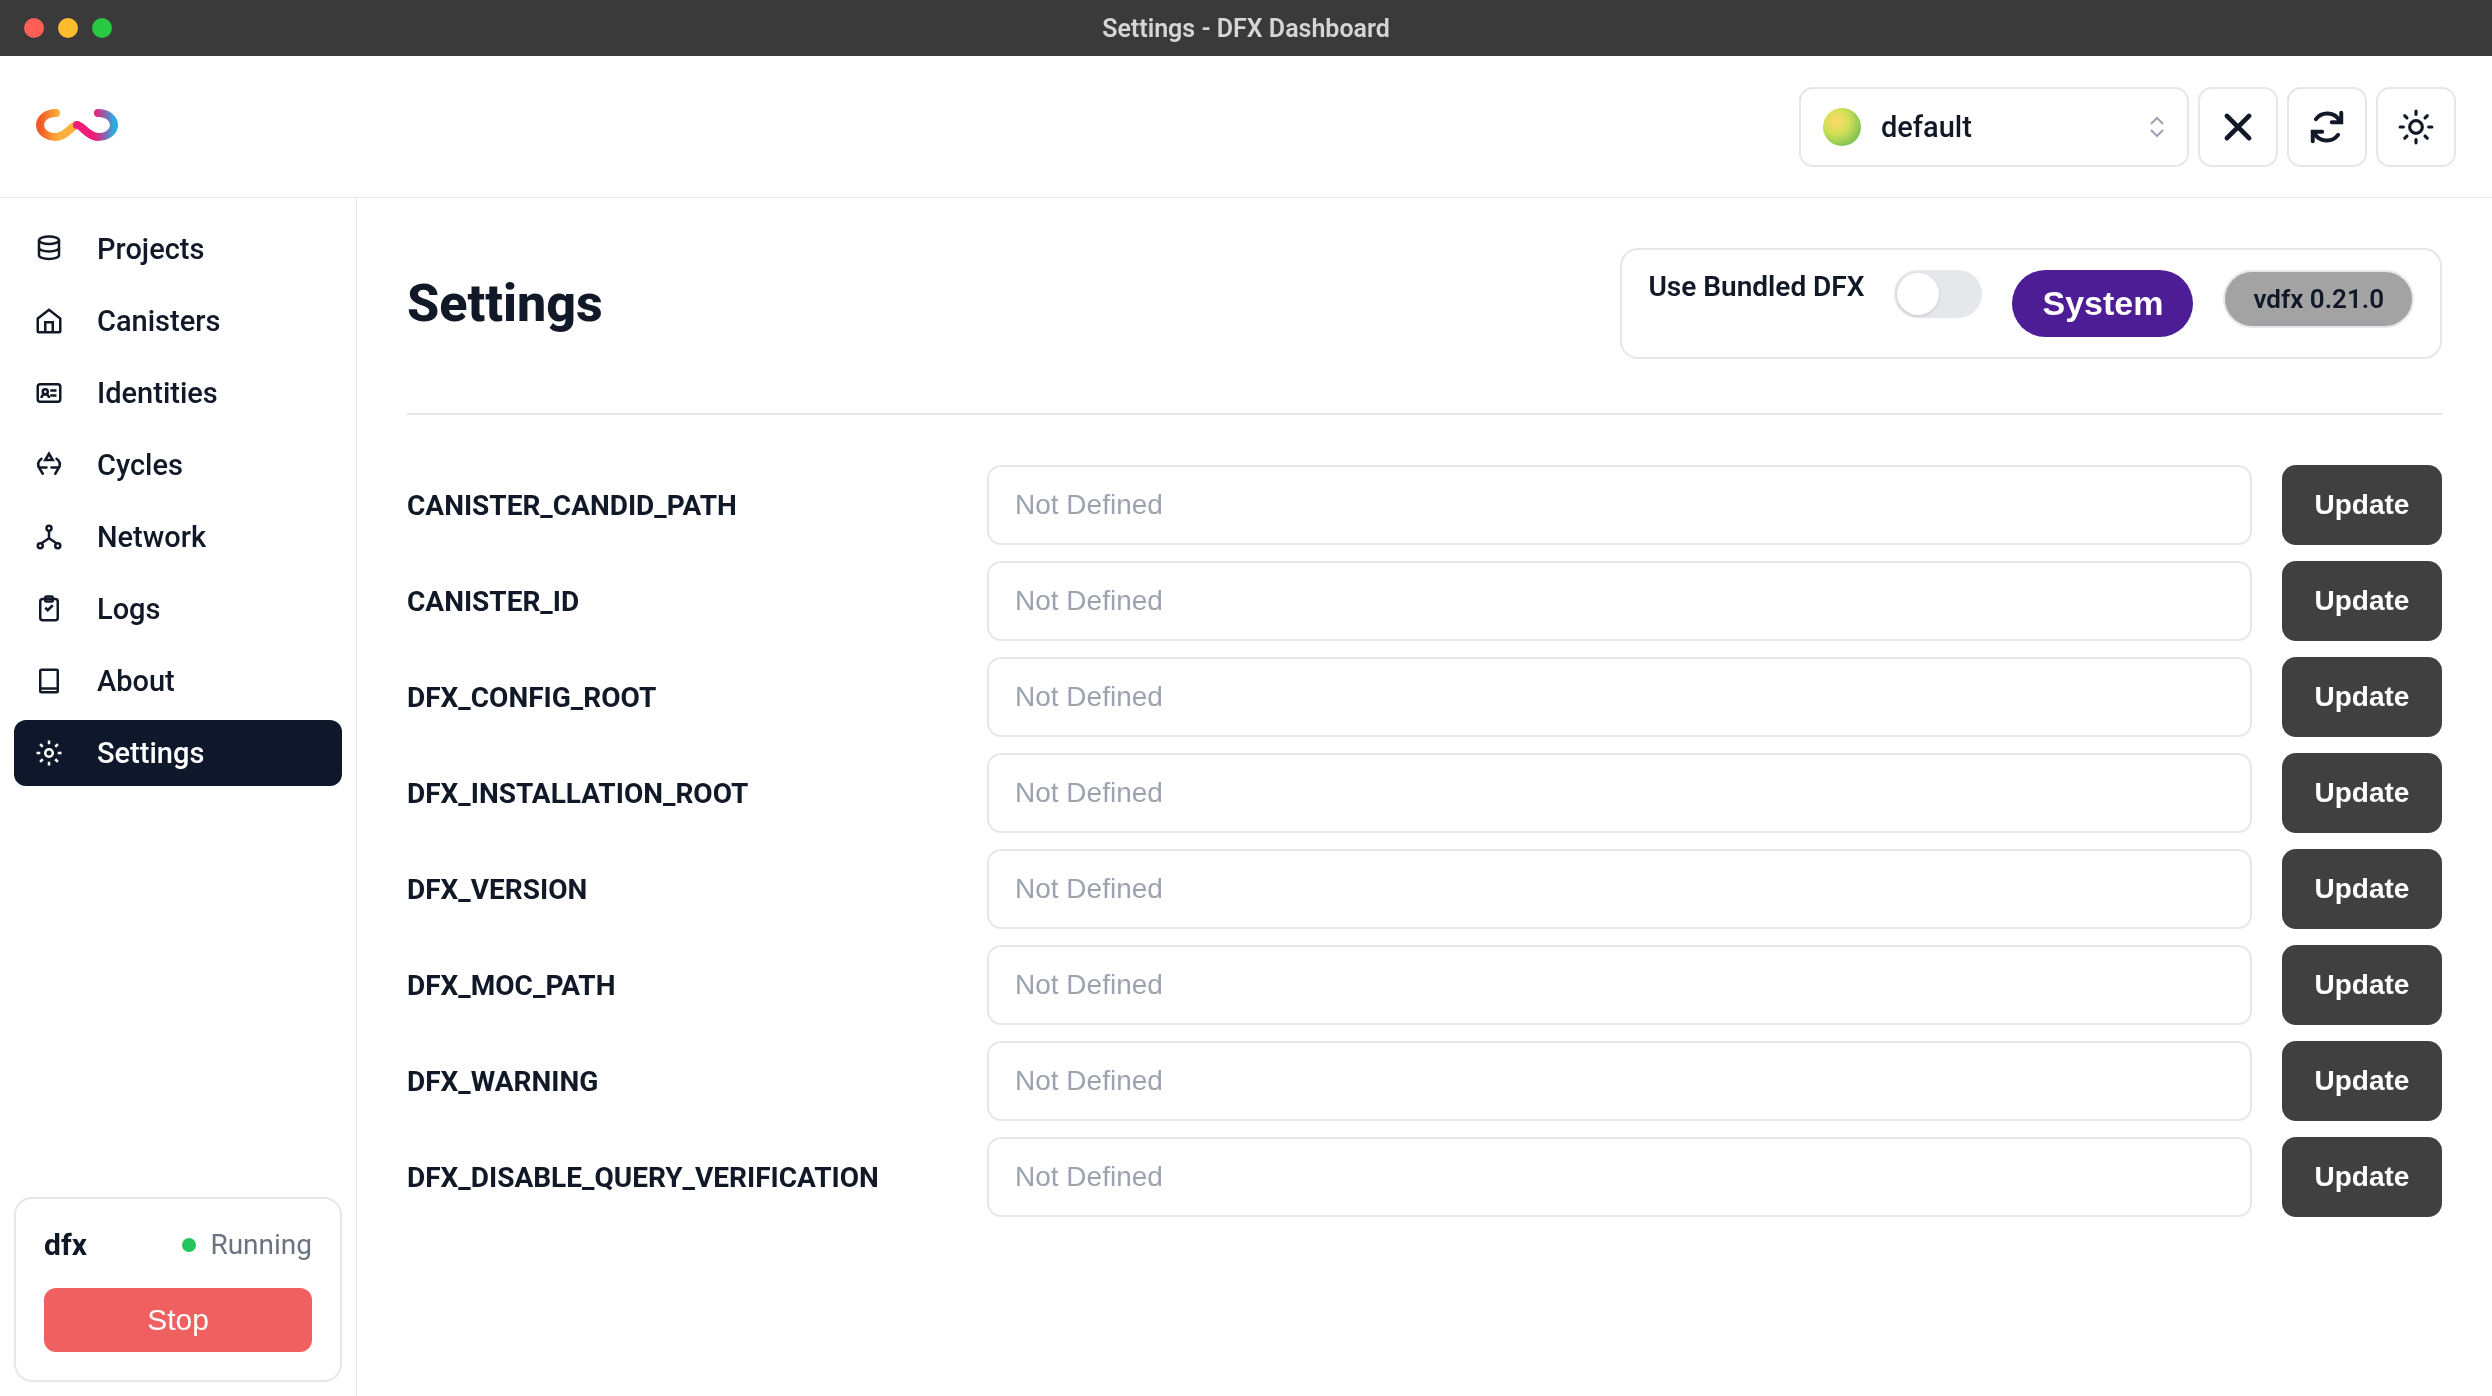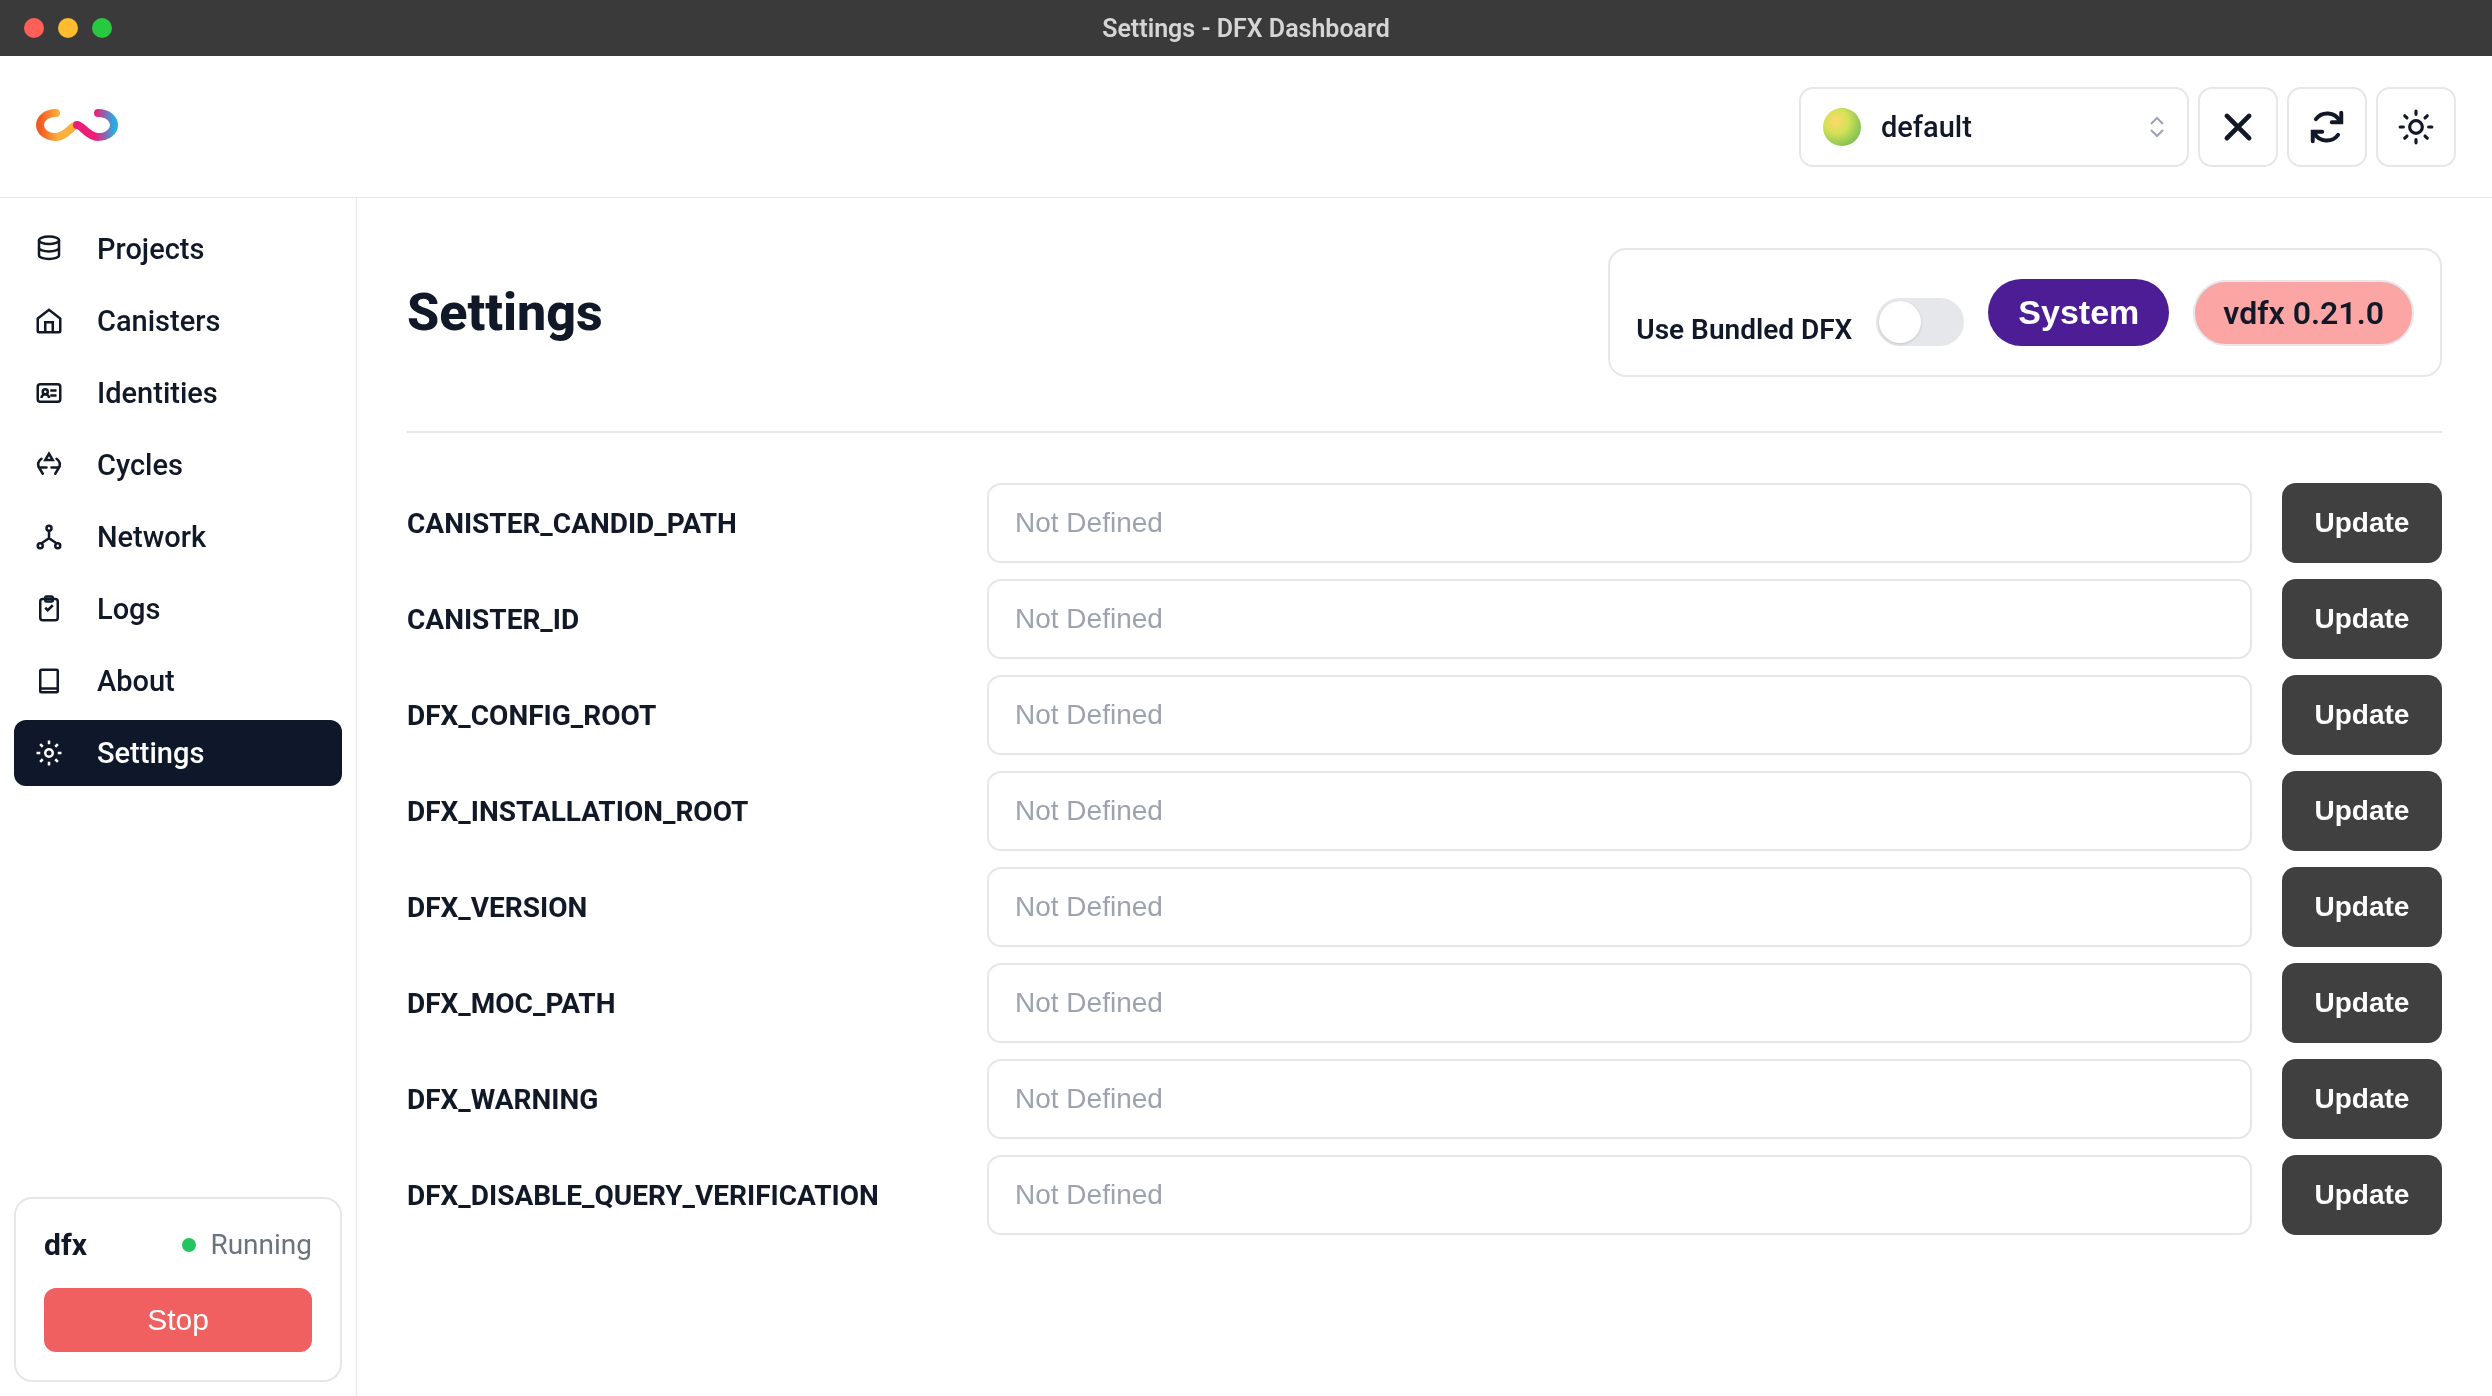--- a/index.html
+++ b/index.html
@@ -144,43 +144,43 @@
       flex: 1;
       padding: 50px 50px 0 50px;
       overflow-y: auto;
     }
     .content-header {
       display: flex; align-items: center; justify-content: space-between;
       margin-bottom: 54px;
     }
     .page-title { font-size: 52px; font-weight: 800; color: #111827; }
     .settings-controls {
-      display: flex; align-items: flex-end; gap: 24px;
+      display: flex; align-items: flex-start; gap: 30px;
       border: 2px solid #e5e7eb;
       border-radius: 18px;
-      padding: 29px 26px;
+      padding: 20px 26px;
     }
     .bundled-label { font-size: 28px; font-weight: 600; color: #111827; }
     .toggle {
       width: 88px; height: 48px; border-radius: 50px;
       background: #e5e7eb; position: relative; cursor: pointer;
     }
     .toggle-thumb {
       width: 42px; height: 42px; border-radius: 50%; background: #fff;
       position: absolute; top: 3px; left: 3px;
       box-shadow: 0 1px 3px rgba(0,0,0,0.15);
     }
     .system-btn {
       background: #4c1d95; color: #fff; border: none; border-radius: 40px;
       padding: 14px 30px; font-size: 34px; font-weight: 600; cursor: pointer;
     }
     .version-badge {
       border: 2px solid #e5e7eb; border-radius: 40px;
-      padding: 12px 28px; font-size: 32px; font-weight: 600; color: #111827;
-      background: #fca5a5;
+      padding: 12px 28px; font-size: 26px; font-weight: 600; color: #111827;
+      background: #a3a3a3;
     }
 
     .divider { border: none; border-top: 2px solid #e5e7eb; margin-bottom: 50px; }
 
     .setting-row {
       display: flex; align-items: center; gap: 30px;
       margin-bottom: 16px;
     }
     .setting-label {
       width: 550px; font-size: 28px; font-weight: 700; color: #111827;

